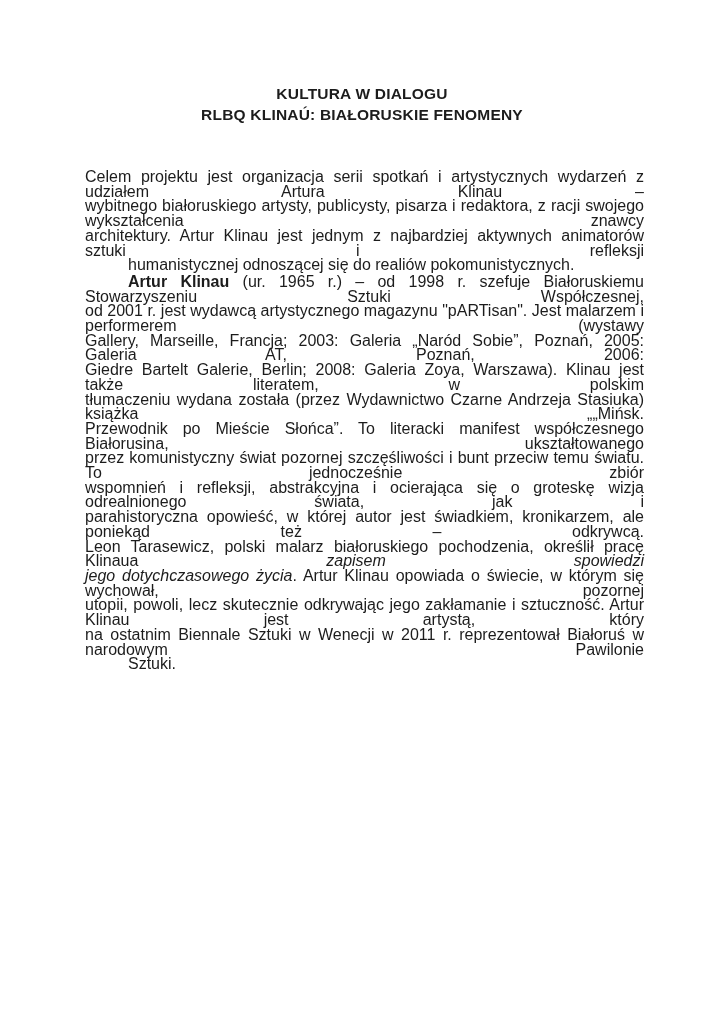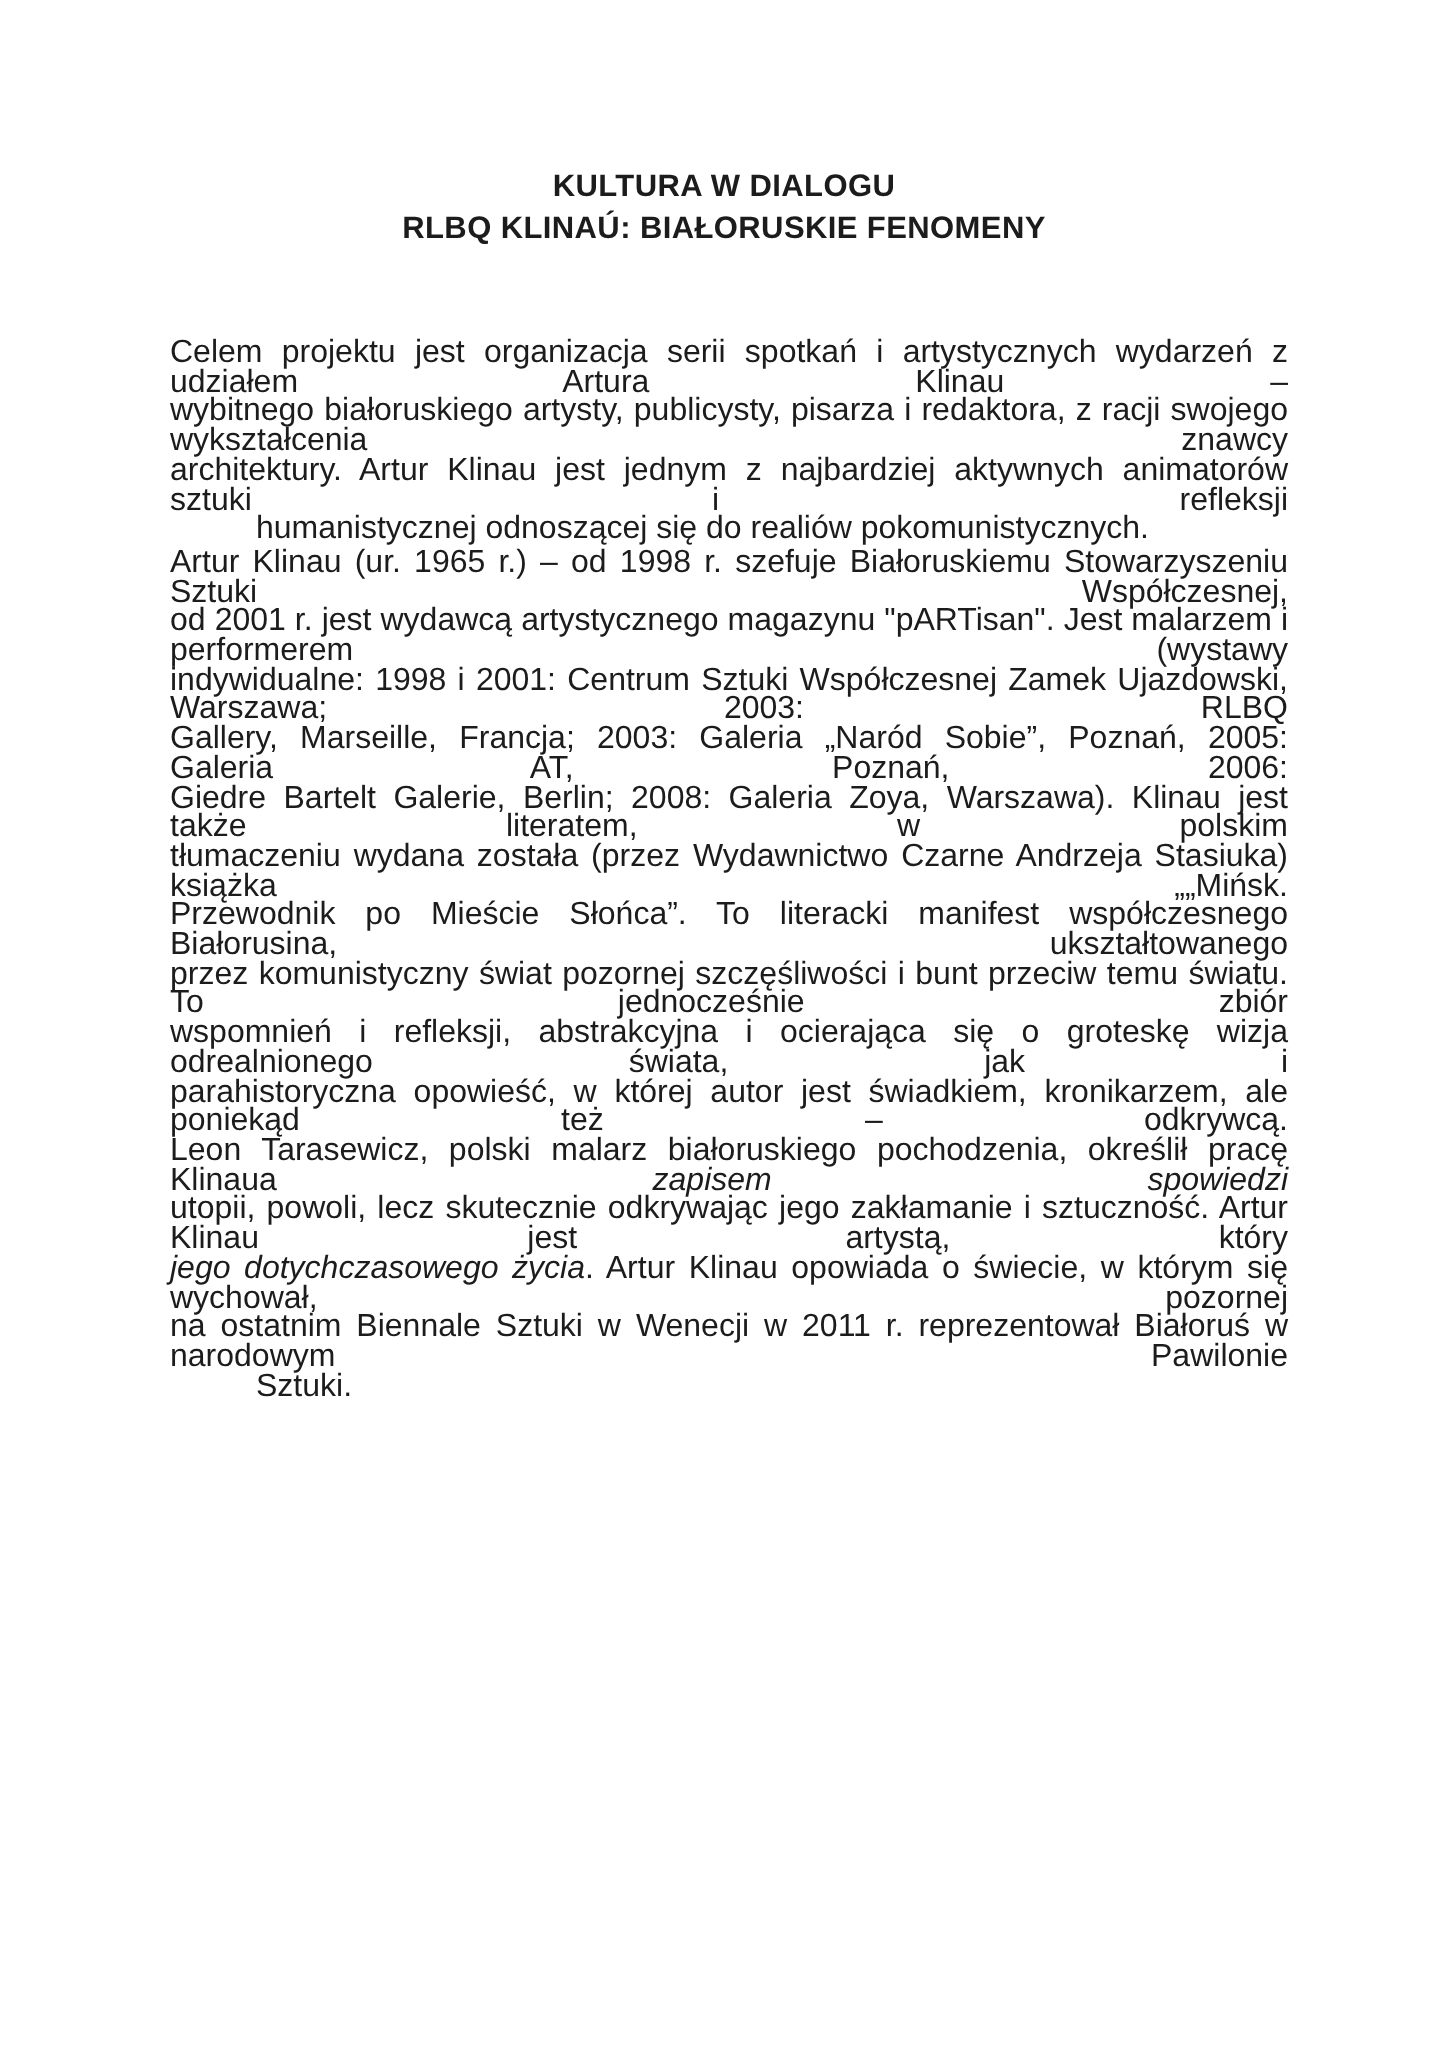--- a/index.html
+++ b/index.html
@@ -34,49 +34,48 @@
   .text-line {
     font-size: 16px;
     line-height: 14.7px;
     text-align: justify;
     text-align-last: justify;
   }
   .text-line.last {
     text-align-last: left;
     padding-left: 43px;
   }
-  .run-bold   { font-weight: 400; }
+  .run-bold   { font-weight: 700; margin-left: 43px; }
   .run-italic { font-style: italic; }
 </style>
 </head>
 <body>
 
 <div class="page" style="background: rgb(255, 255, 255); color: rgb(28, 28, 28);">
   <div class="doc-title">
     <div class="title-line">KULTURA W DIALOGU</div>
     <div class="title-line">RLBQ KLINAÚ: BIAŁORUSKIE FENOMENY</div>
   </div>
   <div class="doc-body">
       <div class="paragraph">
         <div class="text-line"><span class="run">Celem projektu jest organizacja serii spotkań i artystycznych wydarzeń z udziałem Artura Klinau –</span></div>
         <div class="text-line"><span class="run">wybitnego białoruskiego artysty, publicysty, pisarza i redaktora, z racji swojego wykształcenia znawcy</span></div>
         <div class="text-line"><span class="run">architektury. Artur Klinau jest jednym z najbardziej aktywnych animatorów sztuki i refleksji</span></div>
         <div class="text-line last"><span class="run">humanistycznej odnoszącej się do realiów pokomunistycznych.</span></div>
       </div>
       <div class="paragraph">
         <div class="text-line"><span class="run run-bold">Artur Klinau</span><span class="run"> (ur. 1965 r.) – od 1998 r. szefuje Białoruskiemu Stowarzyszeniu Sztuki Współczesnej,</span></div>
         <div class="text-line"><span class="run">od 2001 r. jest wydawcą artystycznego magazynu "pARTisan". Jest malarzem i performerem (wystawy</span></div>
-        <div class="text-line"><span class="run">indywidualne: 1998 i 2001: Centrum Sztuki Współczesnej Zamek Ujazdowski, Warszawa; 2003: RLBQ</span></div>
         <div class="text-line"><span class="run">Gallery, Marseille, Francja; 2003: Galeria „Naród Sobie”, Poznań, 2005: Galeria AT, Poznań, 2006:</span></div>
         <div class="text-line"><span class="run">Giedre Bartelt Galerie, Berlin; 2008: Galeria Zoya, Warszawa). Klinau jest także literatem, w polskim</span></div>
         <div class="text-line"><span class="run">tłumaczeniu wydana została (przez Wydawnictwo Czarne Andrzeja Stasiuka) książka „„Mińsk.</span></div>
         <div class="text-line"><span class="run">Przewodnik po Mieście Słońca”. To literacki manifest współczesnego Białorusina, ukształtowanego</span></div>
         <div class="text-line"><span class="run">przez komunistyczny świat pozornej szczęśliwości i bunt przeciw temu światu. To jednocześnie zbiór</span></div>
         <div class="text-line"><span class="run">wspomnień i refleksji, abstrakcyjna i ocierająca się o groteskę wizja odrealnionego świata, jak i</span></div>
         <div class="text-line"><span class="run">parahistoryczna opowieść, w której autor jest świadkiem, kronikarzem, ale poniekąd też – odkrywcą.</span></div>
         <div class="text-line"><span class="run">Leon Tarasewicz, polski malarz białoruskiego pochodzenia, określił pracę Klinaua </span><span class="run run-italic">zapisem spowiedzi</span></div>
+        <div class="text-line"><span class="run run-italic">jego dotychczasowego życia</span><span class="run">. Artur Klinau opowiada o świecie, w którym się wychował, pozornej</span></div>
         <div class="text-line"><span class="run">utopii, powoli, lecz skutecznie odkrywając jego zakłamanie i sztuczność. Artur Klinau jest artystą, który</span></div>
-        <div class="text-line"><span class="run run-italic">jego dotychczasowego życia</span><span class="run">. Artur Klinau opowiada o świecie, w którym się wychował, pozornej</span></div>
         <div class="text-line"><span class="run">na ostatnim Biennale Sztuki w Wenecji w 2011 r. reprezentował Białoruś w narodowym Pawilonie</span></div>
         <div class="text-line last"><span class="run">Sztuki.</span></div>
       </div>
     </div>
 </div>
 
 </body></html>

